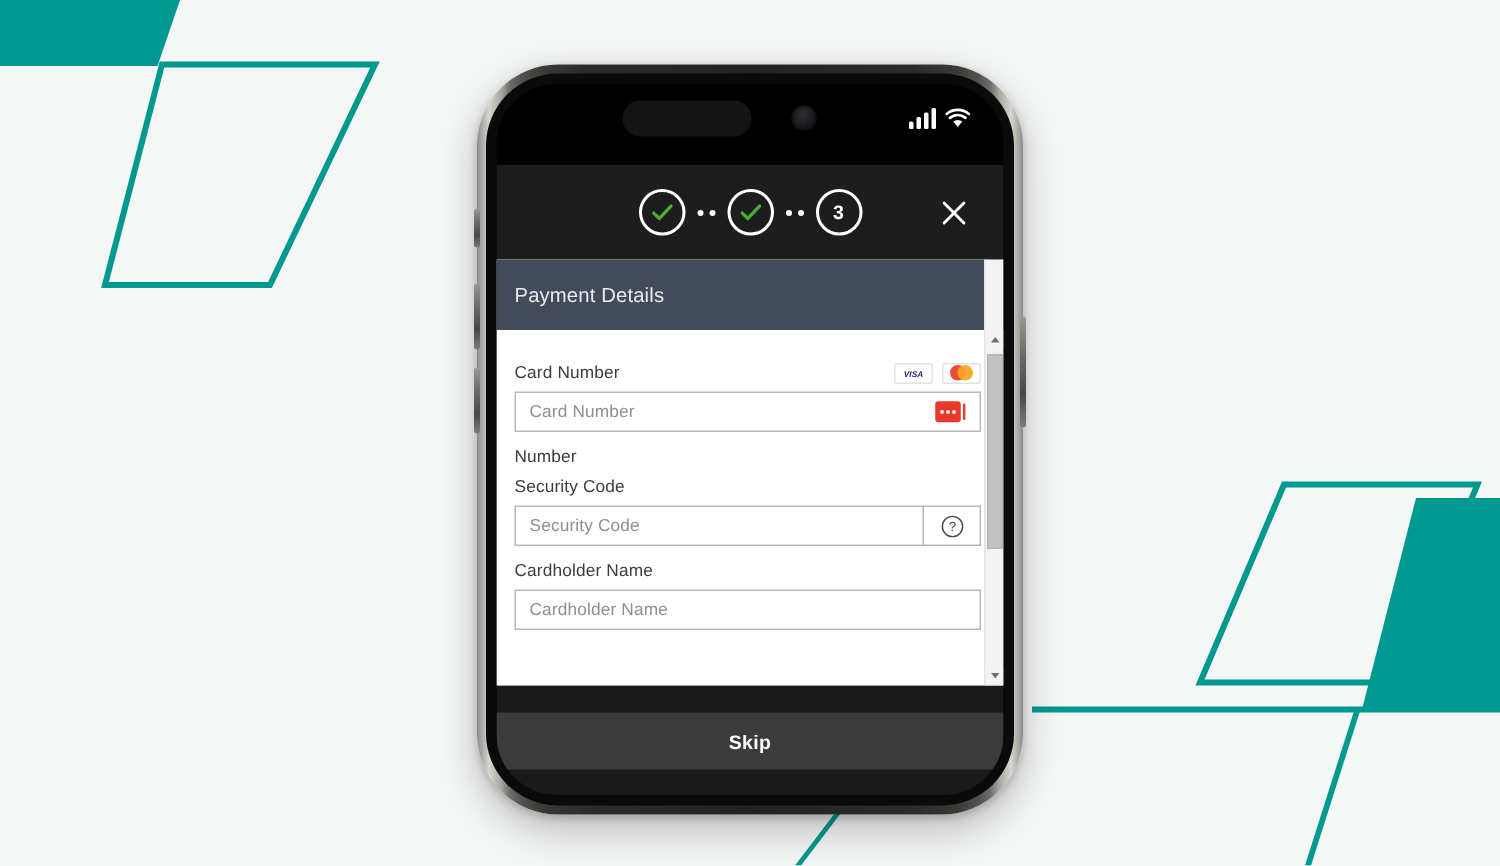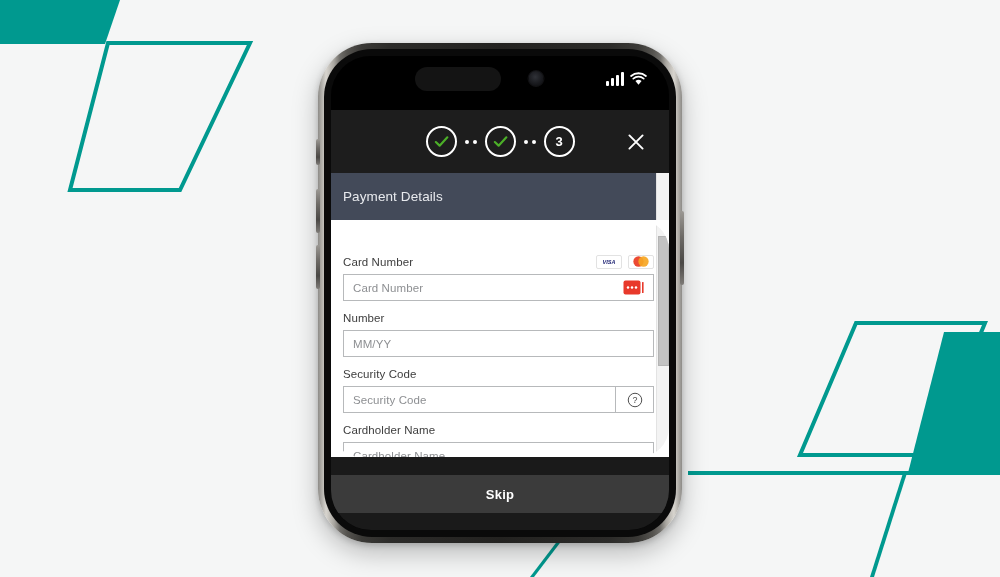--- a/index.html
+++ b/index.html
@@ -177,24 +177,23 @@
     flex: none;
   }
   .sheet-title {
     color: #e8eaee;
     font-size: 13.5px;
     letter-spacing: .1px;
   }
   .sheet-body {
     flex: 1;
     background: #fff;
-    padding: 34px 15px 0 12px;
+    padding: 21px 15px 0 12px;
     position: relative;
     overflow: hidden;
-    border-radius: 30px;
   }
 
   .field { margin-bottom: 5px; }
   .field-label-row {
     display: flex;
     align-items: center;
     justify-content: space-between;
     margin-bottom: 5px;
     height: 15px;
   }
@@ -448,25 +447,20 @@
                 </svg>
               </span>
             </div>
           </div>
         </div>
 
         <div class="field">
           <div class="field-label-row">
             <span class="field-label">Number</span>
           </div>
-          <div class="input-row">
-            <div class="input-box">
-              <span class="ph">MM/YY</span>
-            </div>
-          </div>
         </div>
 
         <div class="field">
           <div class="field-label-row">
             <span class="field-label">Security Code</span>
           </div>
           <div class="input-row">
             <div class="input-box">
               <span class="ph">Security Code</span>
             </div>

